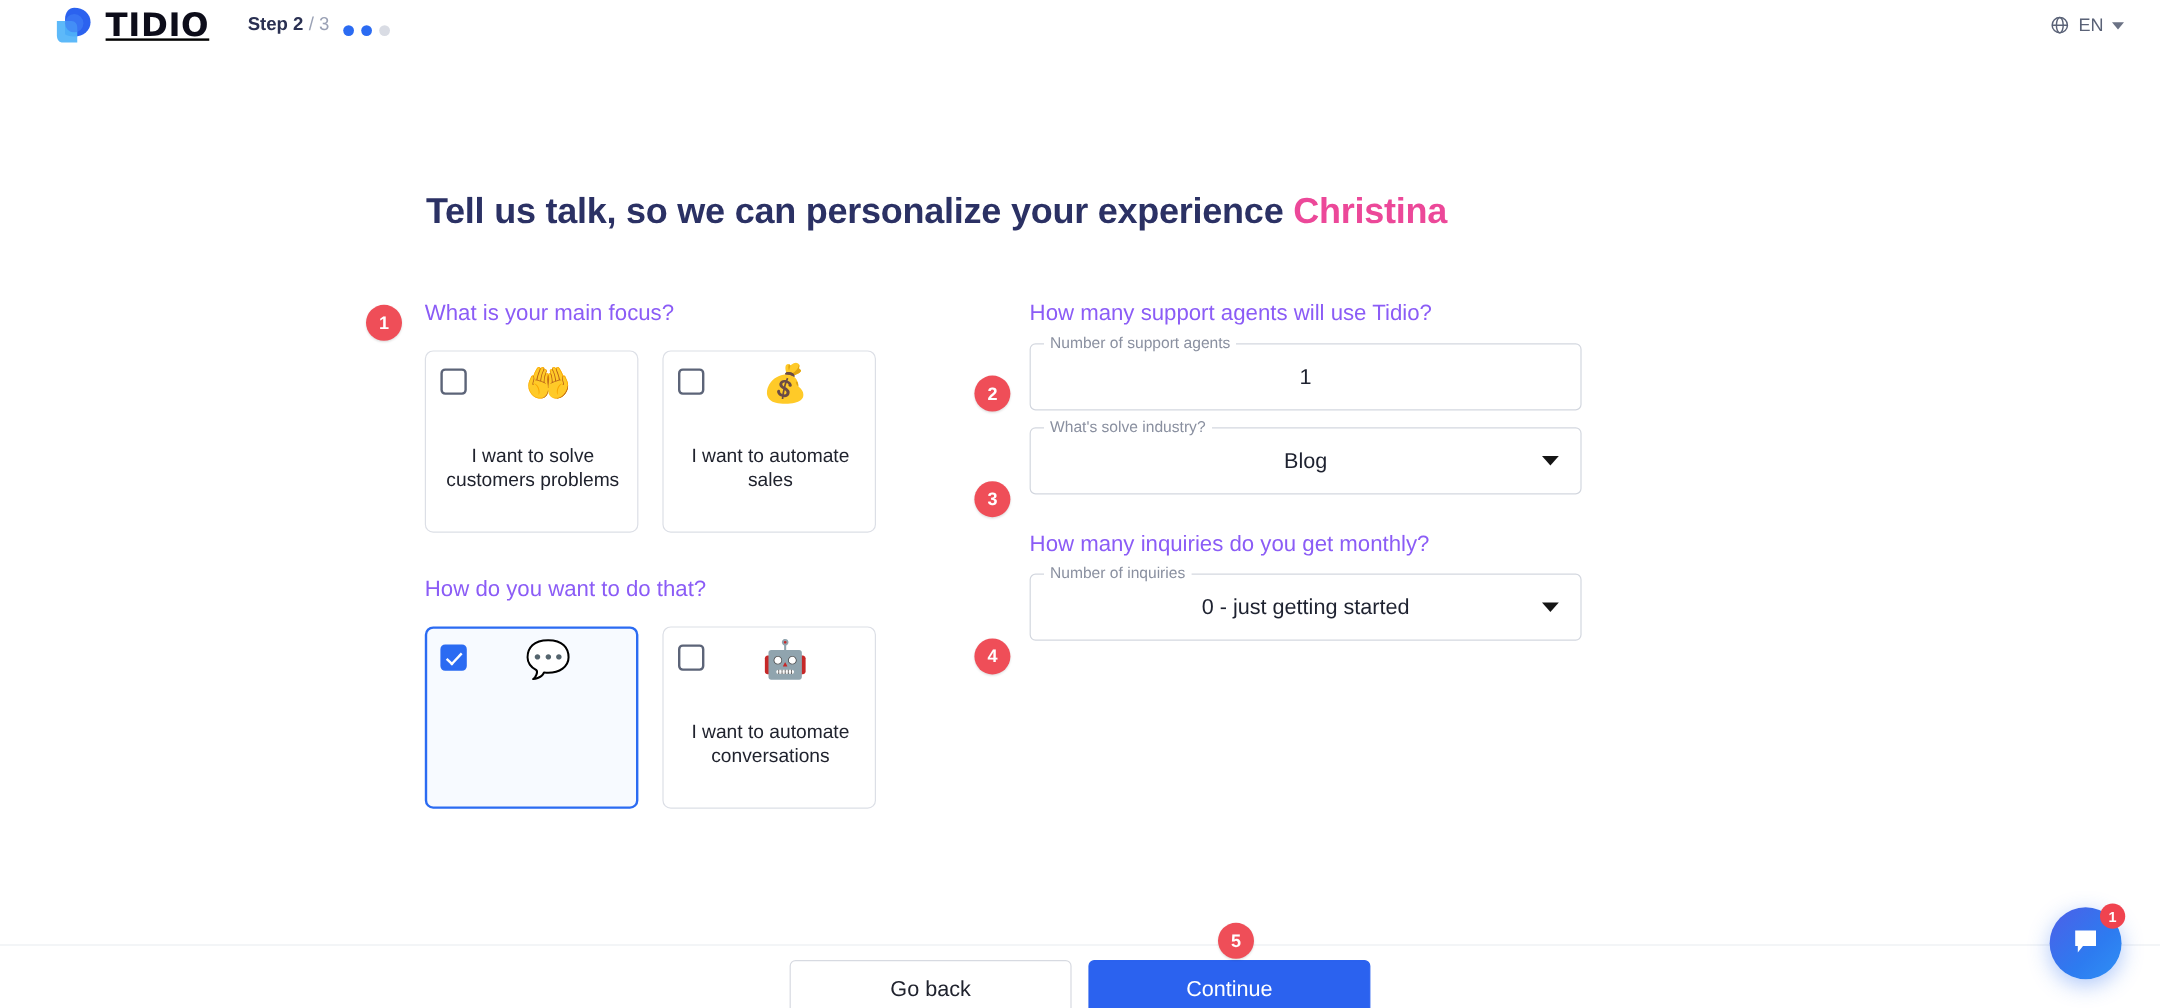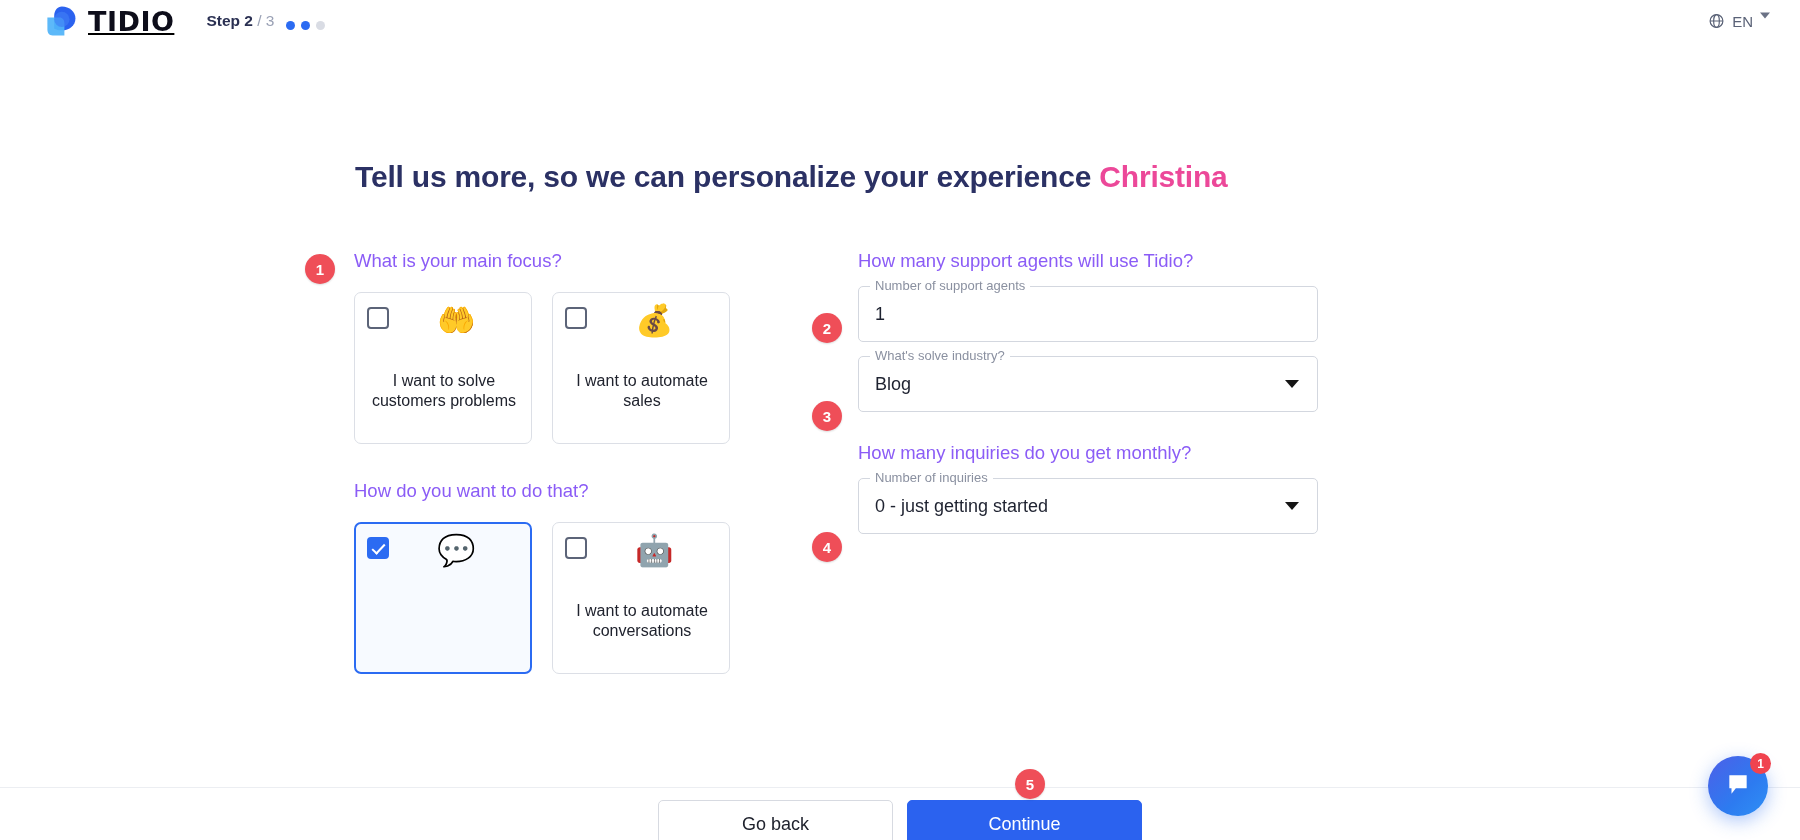--- a/index.html
+++ b/index.html
@@ -46,21 +46,21 @@
   .dots { display: flex; align-items: center; gap: 6px; }
   .dot { width: 9px; height: 9px; border-radius: 50%; background: #d9dce4; }
   .dot.on { background: #2b6bf2; }
 
   .lang {
     position: absolute;
     right: 30px;
     top: 50%;
     transform: translateY(-50%);
     display: flex;
-    align-items: flex-start;
+    align-items: center;
     gap: 7px;
     color: #5a6277;
     font-size: 15px;
     cursor: pointer;
   }
   .lang svg { display: block; }
   .caret-sm {
     width: 0; height: 0;
     border-left: 5px solid transparent;
     border-right: 5px solid transparent;
@@ -173,20 +173,21 @@
     position: relative;
     margin-top: 14px;
     height: 56px;
     border: 1px solid #d3d7df;
     border-radius: 5px;
     background: #fff;
     display: flex;
     align-items: center;
     padding: 10px 16px;
     cursor: text;
+    justify-content: center;
   }
   .mui.select { cursor: pointer; }
   .mui-label {
     position: absolute;
     top: -9px;
     left: 11px;
     background: #fff;
     padding: 0 5px;
     font-size: 13px;
     color: #8a90a0;
@@ -332,21 +333,21 @@
       </svg>
     </span>
     <span>EN</span>
     <span class="caret-sm"></span>
   </div>
 </div>
 
 <div class="page">
 
   <div class="headline">
-    <span>Tell us more, so we can personalize your experience</span>
+    <span>Tell us talk, so we can personalize your experience</span>
     <span class="name">Christina</span>
   </div>
 
   <div class="col-left">
 
     <div class="q-title">What is your main focus?</div>
 
     <div class="cards">
 
       <div class="card tall">

